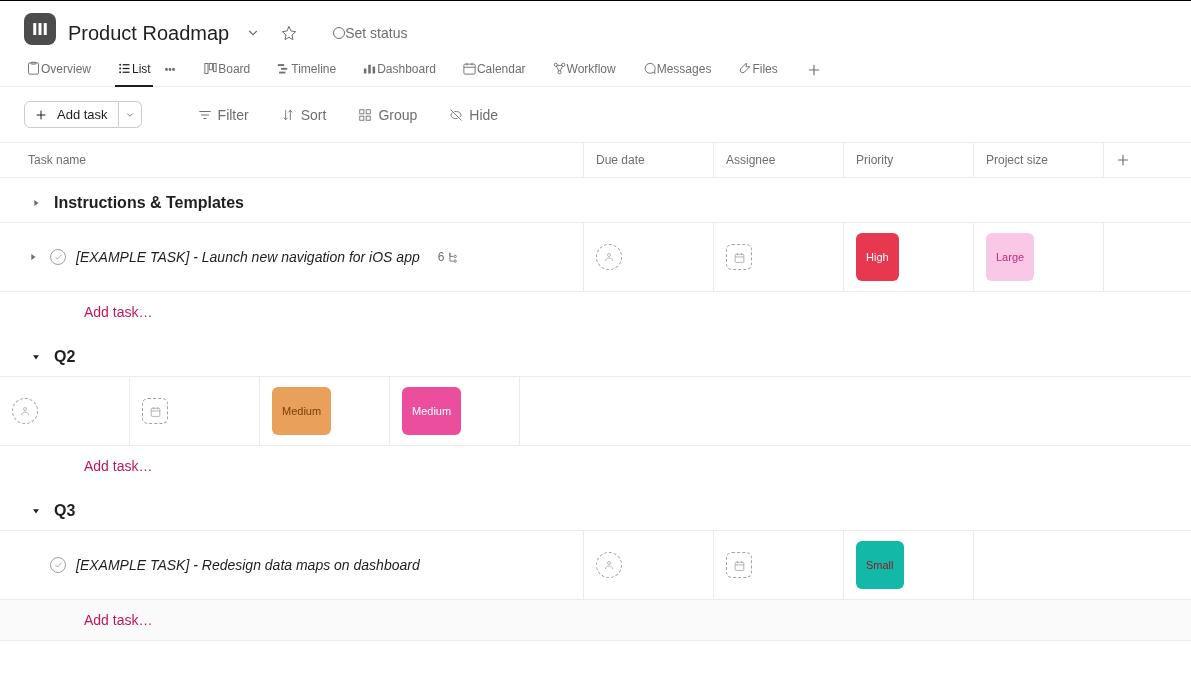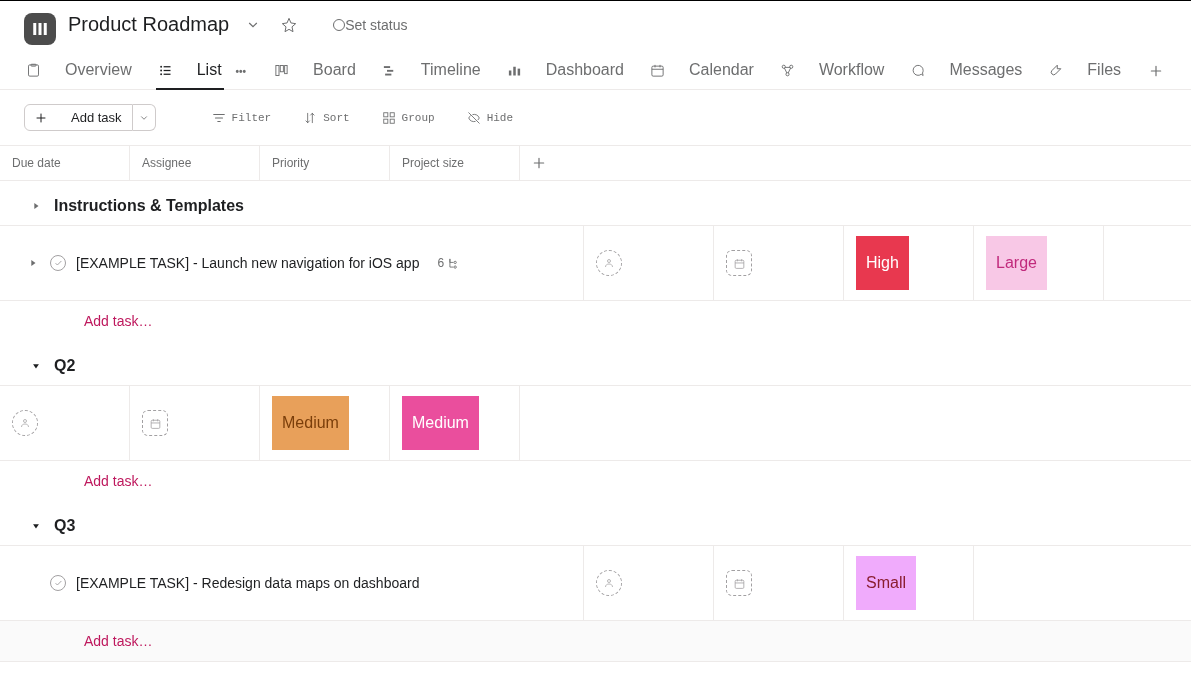--- a/index.html
+++ b/index.html
@@ -1,41 +1,41 @@
 <!DOCTYPE html>
 <html><head>
 <meta charset="utf-8">
 <style>
 * { box-sizing: border-box; margin: 0; padding: 0; }
 body { font-family: -apple-system, BlinkMacSystemFont, "Segoe UI", Helvetica, Arial, sans-serif; font-size: 14px; color: #1e1f21; background: #fff; width: 1191px; }
 .top-border { border-top: 1px solid #000; }
 
 
-.header { display: flex; align-items: flex-start; padding: 12px 24px 8px 24px; gap: 12px; }
+.header { display: flex; align-items: flex-end; padding: 12px 24px 8px 24px; gap: 12px; }
 .proj-icon { width: 32px; height: 32px; background: #4c4c4c; border-radius: 8px; display: flex; align-items: center; justify-content: center; }
 .proj-icon svg { width: 18px; height: 18px; }
 .proj-title { font-size: 20px; font-weight: 500; color: #1e1f21; }
 .chev-btn, .star-btn { width: 24px; height: 24px; display: flex; align-items: center; justify-content: center; color: #6d6e6f; cursor: pointer; }
 .status-btn { display: flex; align-items: center; gap: 0; color: #6d6e6f; font-size: 14px; cursor: pointer; padding: 4px 8px; margin-left: 12px; }
 .status-dot { width: 12px; height: 12px; border: 1.5px solid #6d6e6f; border-radius: 50%; }
 
 
 .tabs { display: flex; align-items: center; gap: 22px; padding: 0 24px; border-bottom: 1px solid #edeae9; }
-.tab { display: flex; align-items: center; gap: 24px; padding: 8px 2px 10px 2px; color: #6d6e6f; font-size: 16px; cursor: pointer; position: relative; }
+.tab { display: flex; align-items: center; gap: 0; padding: 8px 2px 10px 2px; color: #6d6e6f; font-size: 12px; cursor: pointer; position: relative; }
 .tab.active { color: #1e1f21; font-weight: 500; }
 .tab.active::after { content: ''; position: absolute; bottom: -1px; left: 0; right: 0; height: 2px; background: #1e1f21; }
 .tab-more { color: #6d6e6f; cursor: pointer; padding: 0 4px; font-weight: bold; }
 .tab-add { color: #6d6e6f; cursor: pointer; width: 24px; height: 24px; display: flex; align-items: center; justify-content: center; font-size: 18px; }
 
 
 .toolbar { display: flex; align-items: center; gap: 20px; padding: 14px 24px; }
 .add-task-group { display: flex; }
-.add-task-btn { display: flex; align-items: center; gap: 24px; border: 1px solid #cfcbcb; border-radius: 6px 0 0 6px; padding: 5px 10px; font-size: 13px; cursor: pointer; background: #fff; text-align: center; }
+.add-task-btn { display: flex; align-items: center; gap: 10px; border: 1px solid #cfcbcb; border-radius: 6px 0 0 6px; padding: 5px 10px; font-size: 13px; cursor: pointer; background: #fff; text-align: center; }
 .add-task-dd { border: 1px solid #cfcbcb; border-left: none; border-radius: 0 6px 6px 0; padding: 5px 6px; cursor: pointer; background: #fff; display: flex; align-items: center; }
-.tool-btn { display: flex; align-items: center; gap: 6px; color: #6d6e6f; font-size: 11px; cursor: pointer; padding: 4px 6px; font-family: Liberation Mono, monospace; }
+.tool-btn { display: flex; align-items: center; gap: 6px; color: #6d6e6f; font-size: 14px; cursor: pointer; padding: 4px 6px; }
 
 
 .col-header { display: flex; border-top: 1px solid #edeae9; border-bottom: 1px solid #edeae9; }
 .col { padding: 10px 12px; font-size: 12px; color: #6d6e6f; border-right: 1px solid #edeae9; }
 .col-task { flex: 0 0 584px; padding-left: 28px; }
 .col-assignee { flex: 0 0 130px; }
 .col-due { flex: 0 0 130px; }
 .col-priority { flex: 0 0 130px; }
 .col-size { flex: 0 0 130px; }
 .col-add { flex: 1; color: #6d6e6f; cursor: pointer; font-size: 16px; display:flex; align-items:center; padding: 0 12px; border-right:none; }
@@ -50,27 +50,27 @@
 .task-cell { border-right: 1px solid #edeae9; display: flex; align-items: center; }
 .tc-name { flex: 0 0 584px; padding: 10px 12px 10px 28px; gap: 10px; }
 .tc-assignee { flex: 0 0 130px; padding: 8px 12px; }
 .tc-due { flex: 0 0 130px; padding: 8px 12px; }
 .tc-priority { flex: 0 0 130px; padding: 10px 12px; }
 .tc-size { flex: 0 0 130px; padding: 10px 12px; }
 .tc-end { flex: 1; border-right: none; }
 .task-expand { width: 12px; color: #6d6e6f; cursor: pointer; display:flex; align-items:center; }
 .task-check { width: 16px; height: 16px; border: 1.5px solid #a2a0a2; border-radius: 50%; display: flex; align-items: center; justify-content: center; cursor: pointer; flex-shrink:0; }
 .task-check svg { width: 9px; height: 9px; }
-.task-name { font-size: 14px; }
+.task-name { font-size: 14px; font-style: italic; }
 .subtask-badge { display: flex; align-items: center; gap: 3px; color: #6d6e6f; font-size: 12px; margin-left: 8px; }
 .placeholder-circle { width: 26px; height: 26px; border: 1px dashed #a2a0a2; border-radius: 50%; display: flex; align-items: center; justify-content: center; cursor: pointer; }
 .placeholder-circle svg { width: 12px; height: 12px; color: #a2a0a2; }
 .placeholder-sq { width: 26px; height: 26px; border: 1px dashed #a2a0a2; border-radius: 6px; display: flex; align-items: center; justify-content: center; cursor: pointer; }
 .placeholder-sq svg { width: 13px; height: 13px; color: #a2a0a2; }
-.pill { display: inline-block; padding: 18px 10px; border-radius: 0; font-size: 16px; }
+.pill { display: inline-block; padding: 18px 10px; border-radius: 6px; font-size: 11px; }
 .add-task-line { padding: 12px 2px 12px 84px; color: #be185d; font-size: 14px; cursor: pointer; }
 .add-task-line-last { border-bottom: 1px solid #edeae9; background:#fafafa; }
 svg { display: block; }
 </style>
 </head>
 <body>
 
 <div class="top-border"></div>
 
 <div class="header">
@@ -233,20 +233,21 @@
   </div>
   <div class="tool-btn">
     <svg width="14" height="14" viewBox="0 0 24 24">
         <path d="M3 3l18 18M10 6a9 9 0 0111 6 13 13 0 01-2 3M6 8a13 13 0 00-3 4 9 9 0 0011 6" stroke="#6d6e6f" stroke-width="1.5" fill="none" stroke-linecap="round"></path>
       </svg>
     <span>Hide</span>
   </div>
 </div>
 
 <div class="col-header">
+  <div class="col col-task">Task name</div>
   <div class="col col-due">Due date</div>
   <div class="col col-assignee">Assignee</div>
   <div class="col col-priority">Priority</div>
   <div class="col col-size">Project size</div>
   <div class="col col-add">
     <svg width="14" height="14" viewBox="0 0 24 24">
         <path d="M12 4v16M4 12h16" stroke="#6d6e6f" stroke-width="2" stroke-linecap="round"></path>
       </svg>
   </div>
 </div>
@@ -371,18 +372,18 @@
       </div>
       <div class="task-cell tc-due">
         <div class="placeholder-sq">
           <svg viewBox="0 0 24 24">
             <rect x="4" y="6" width="16" height="15" rx="2" stroke="currentColor" stroke-width="1.5" fill="none"></rect>
             <path d="M4 11h16M8 4v4M16 4v4" stroke="currentColor" stroke-width="1.5"></path>
           </svg>
         </div>
       </div>
       <div class="task-cell tc-size">
-        <span class="pill" style="background: #f0abfc; color: rgb(138, 29, 47);">Small</span>
+        <span class="pill" style="background: #14b8a6; color: rgb(138, 29, 47);">Small</span>
       </div>
       <div class="task-cell tc-end"></div>
     </div>
     <div class="add-task-line add-task-line-last">Add task…</div>
   </div>
 
 </body></html>

